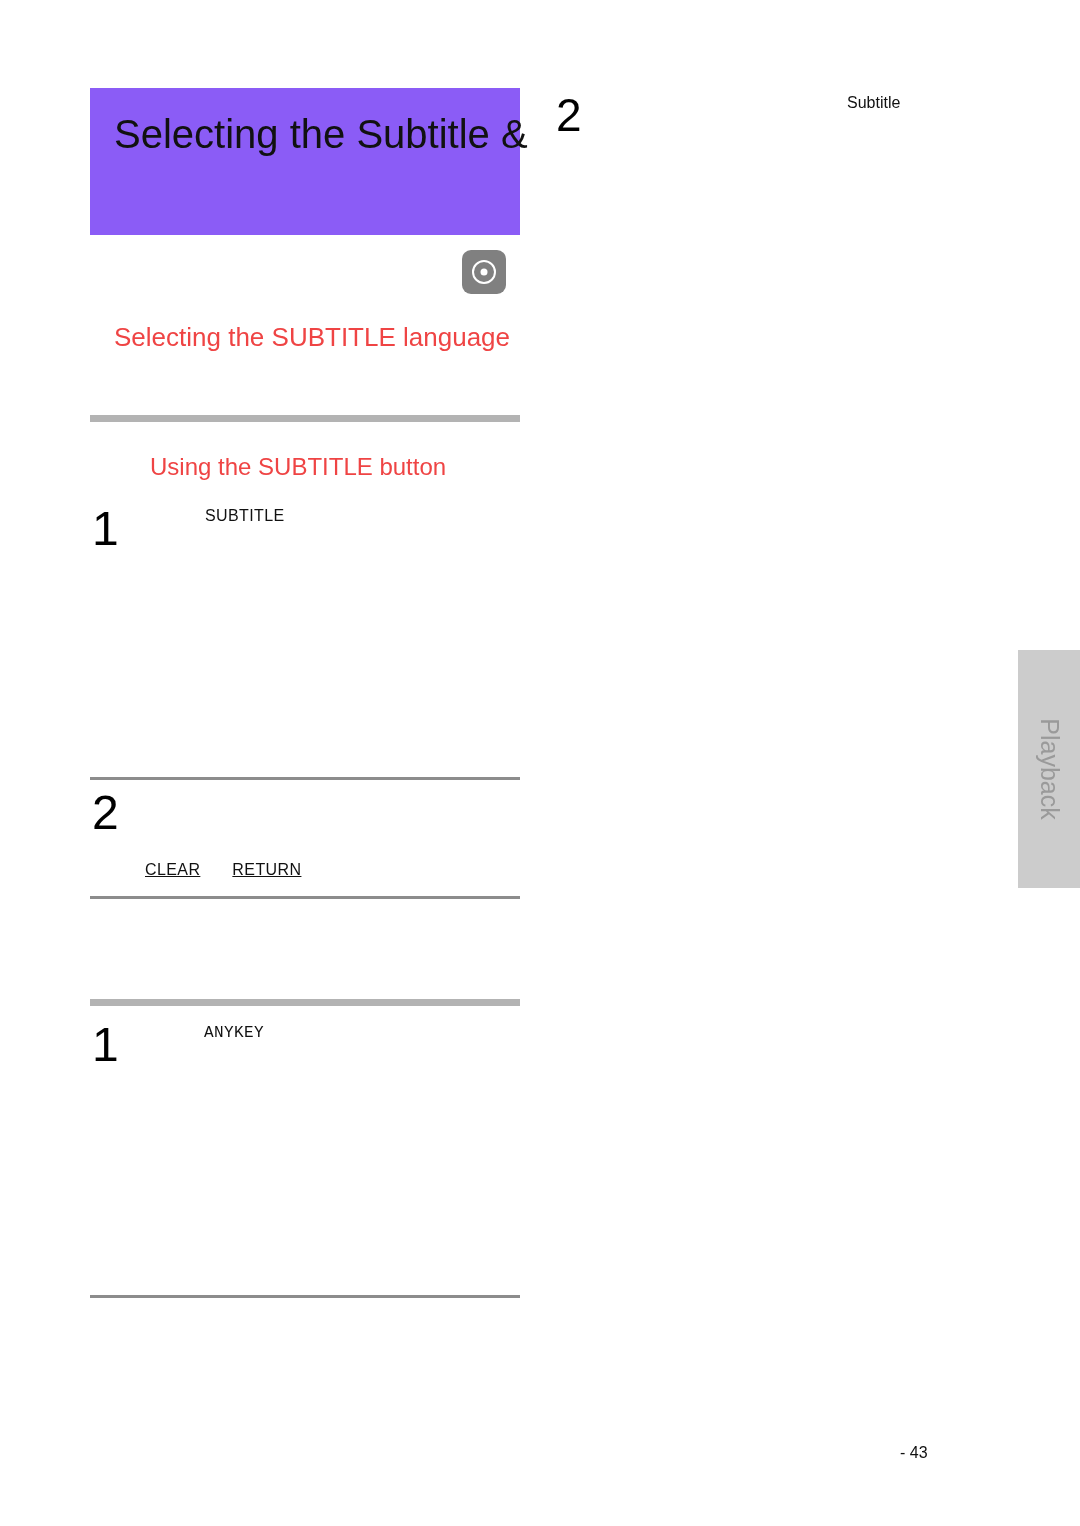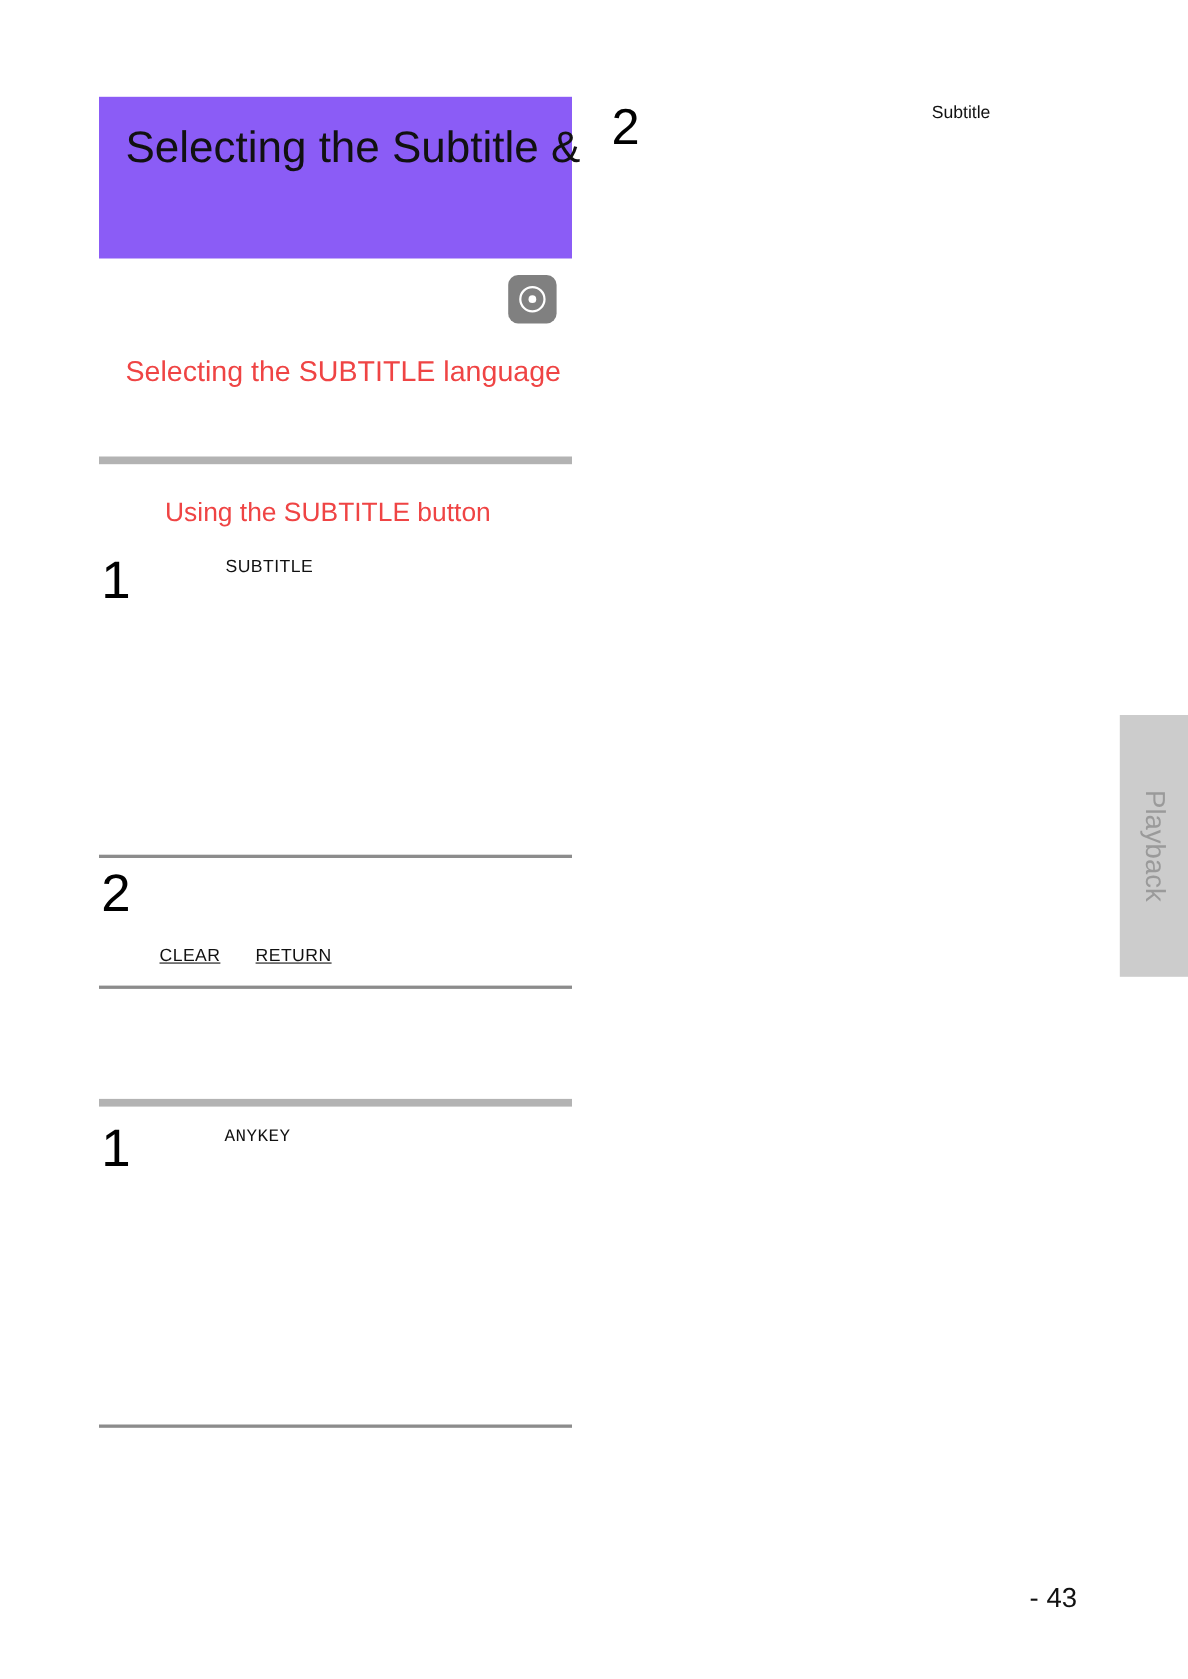--- a/index.html
+++ b/index.html
@@ -193,23 +193,23 @@
     transform-origin: center center;
     font-size: 25px;
     line-height: 1;
     color: #9a9a9a;
     white-space: nowrap;
   }
 
   
   .page-number {
     position: absolute;
-    left: 936px;
+    left: 900px;
     top: 1438px;
-    font-size: 25px;
+    font-size: 16px;
     line-height: 30px;
     color: #111;
     white-space: nowrap;
     text-align: center;
   }
 </style>
 </head>
 <body>
 
 <div class="page">

